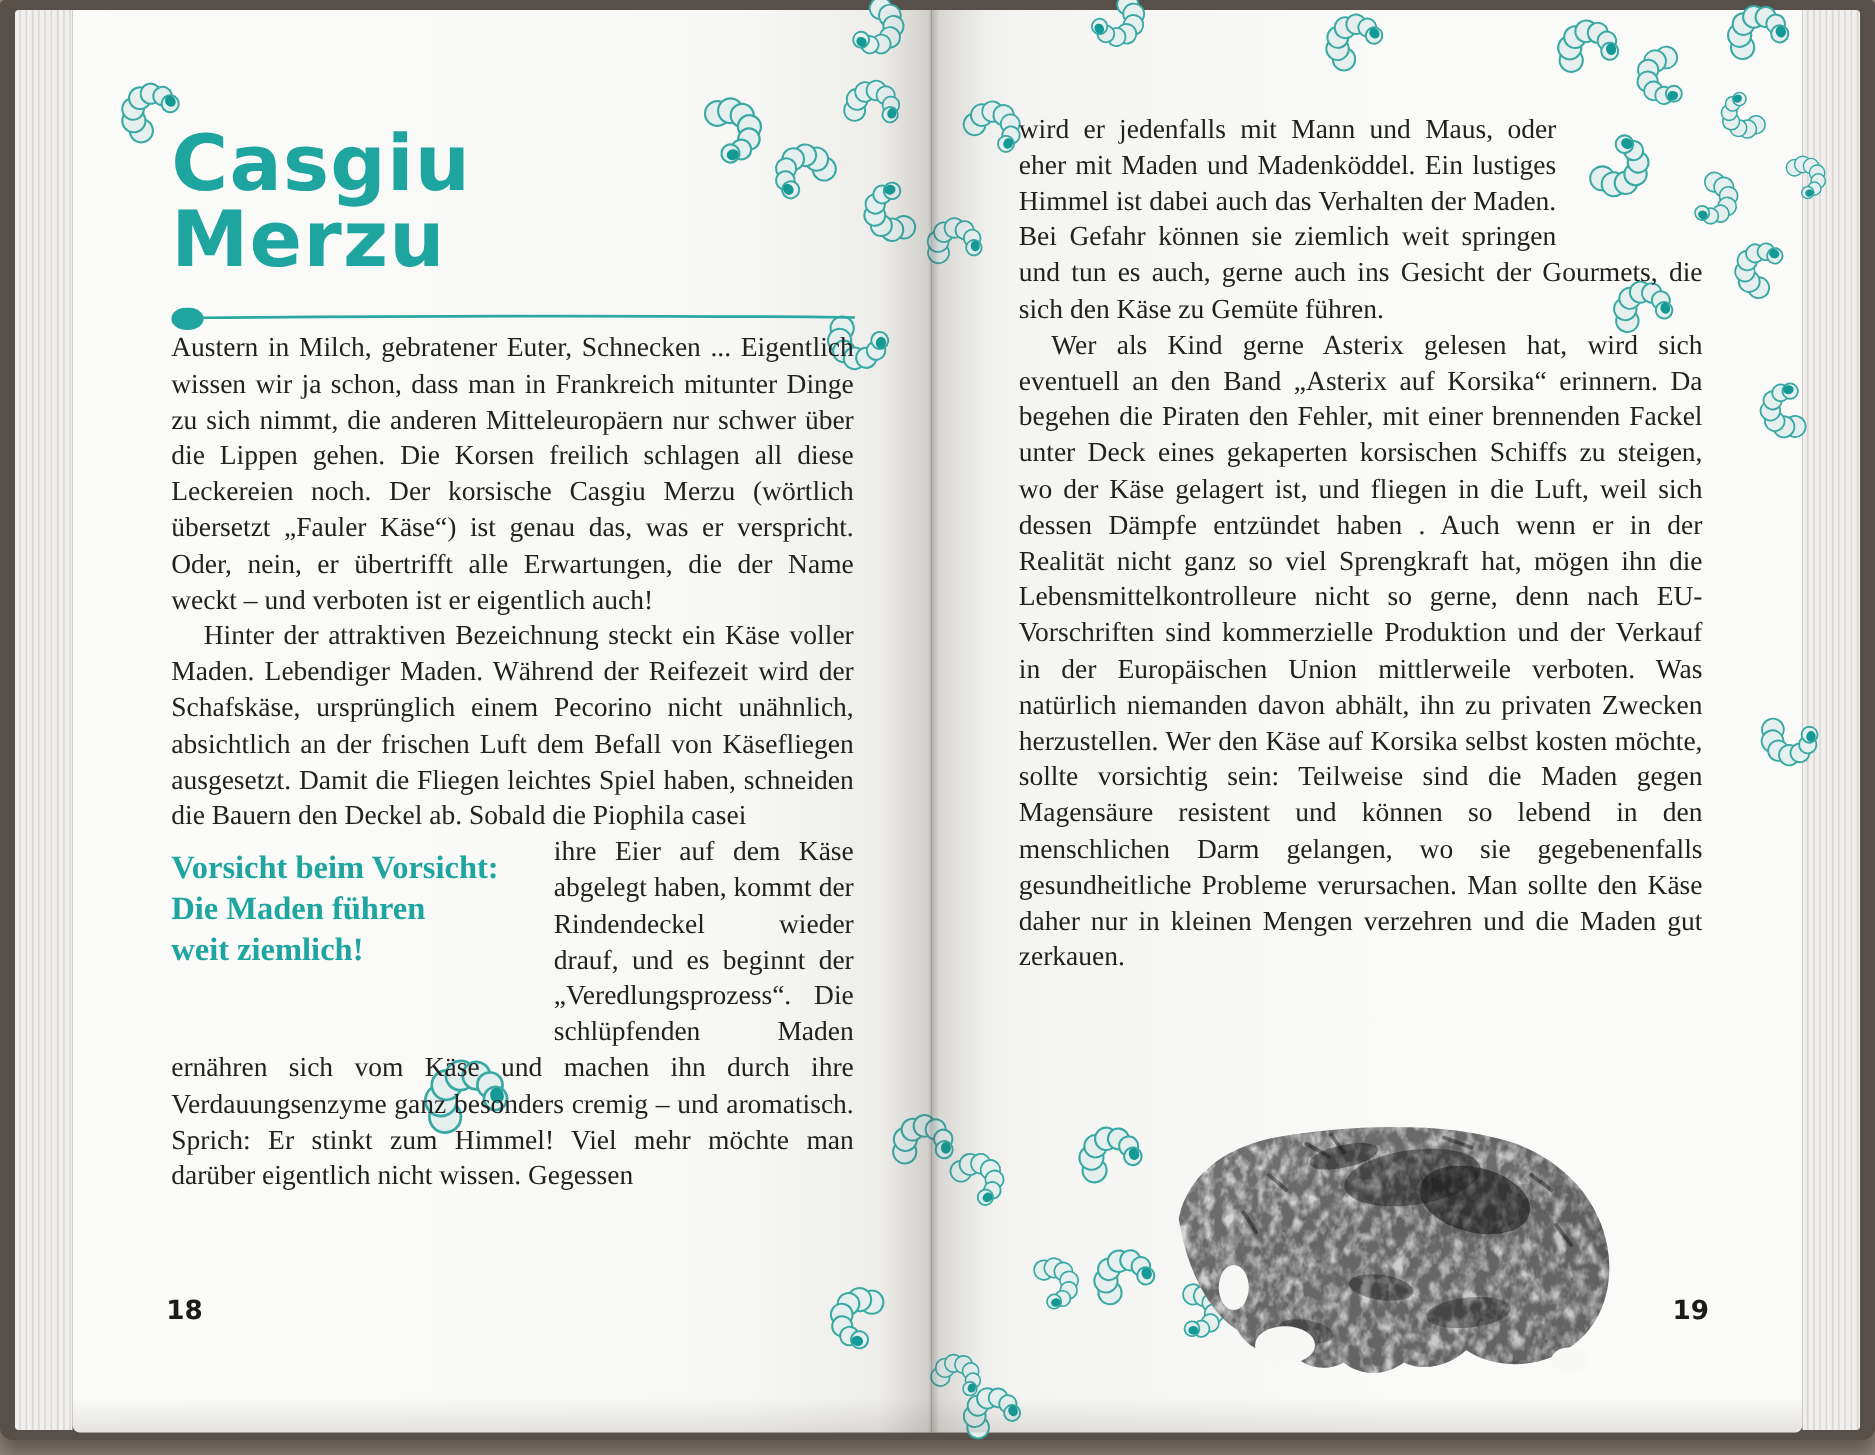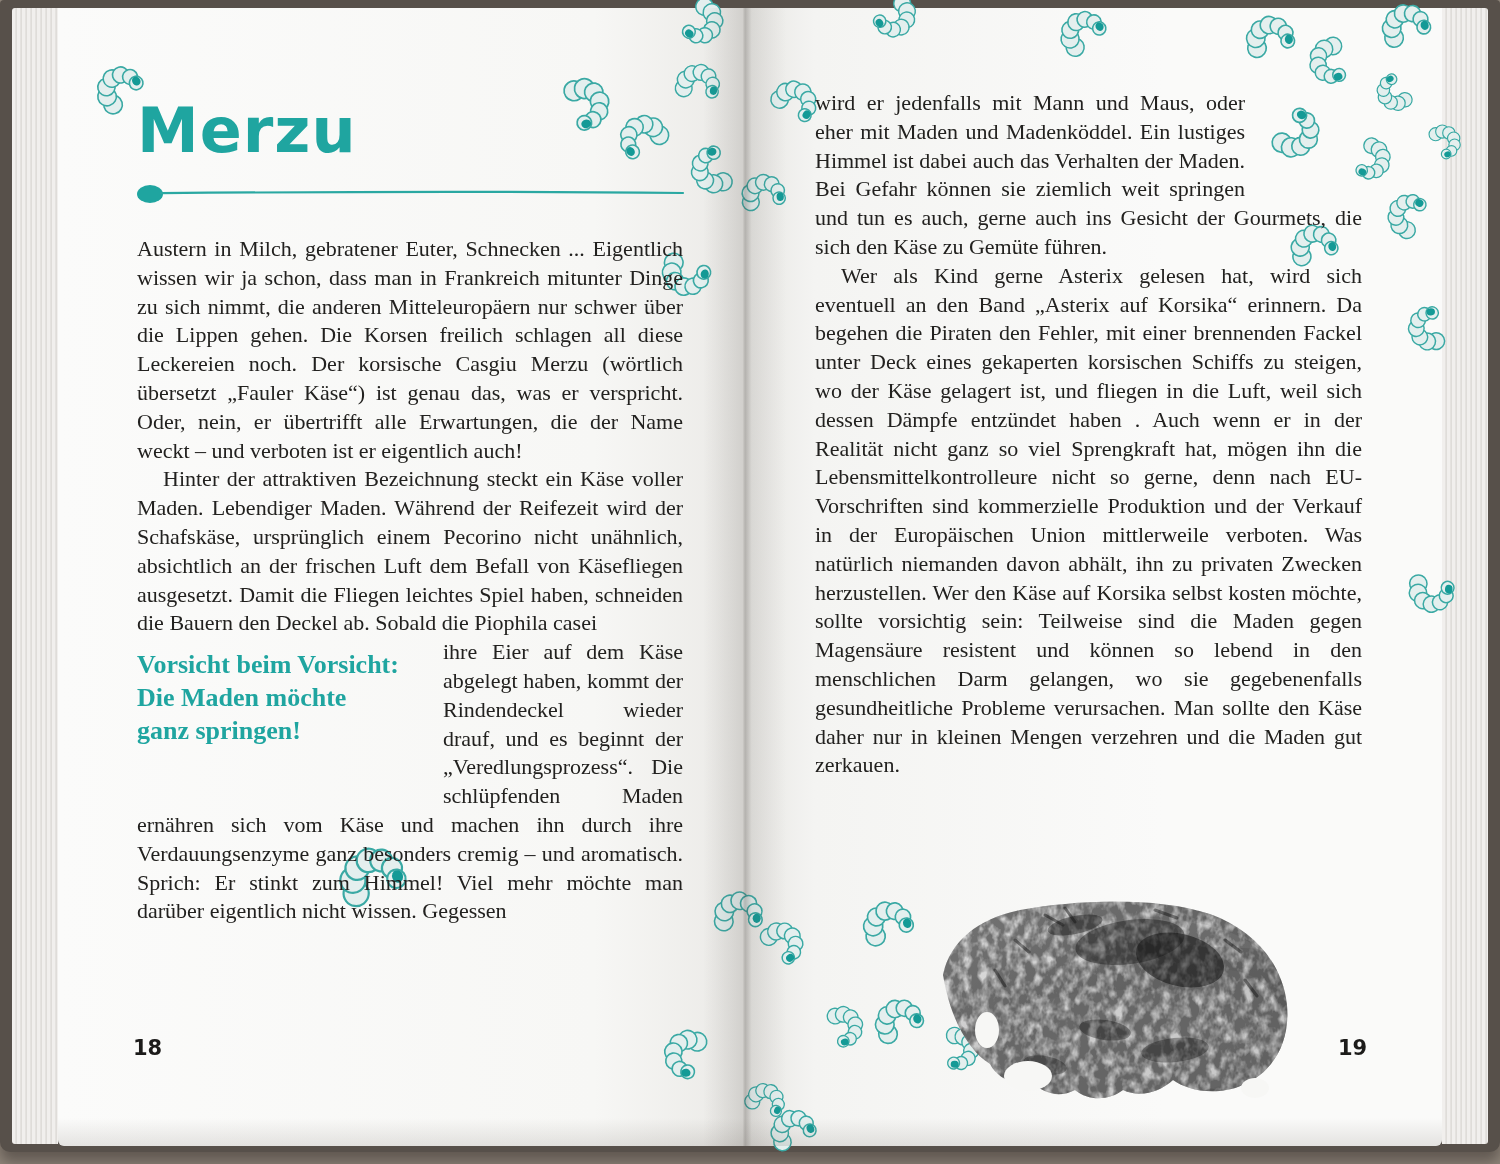--- a/index.html
+++ b/index.html
@@ -28,21 +28,21 @@
   .content{position:absolute;z-index:3;color:#22211f;}
   .lp-content{left:137px;top:8px;width:546px;}
   .rp-content{left:815px;top:8px;width:547px;}
 
   .page-title{font-family:"DejaVu Sans",sans-serif;font-weight:bold;font-size:62px;line-height:61px;
     letter-spacing:1px;margin-top:92px;}
   .divider-svg{display:block;margin-top:24px;}
   .subtitle{font-weight:bold;font-size:26px;line-height:33px;margin-top:20px;}
 
   .body-text{font-size:22px;line-height:28.8px;text-align:justify;}
-  .lp-body{margin-top:32px;}
+  .lp-body{}
   .rp-body{margin-top:81px;}
   .body-text p{margin:0;}
   p.indent{text-indent:26px;}
 
   .callout-float{float:left;width:306px;height:150px;padding-top:10px;box-sizing:border-box;}
   .callout-line{font-weight:bold;font-size:26px;line-height:33px;text-align:left;}
 
   .float-right-spacer{float:right;width:117px;height:88px;}
 
   .page-num{position:absolute;z-index:3;font-family:"DejaVu Sans",sans-serif;font-weight:bold;
@@ -177,34 +177,35 @@
       <div class="maggot" style="left: 766px; top: 1103px; width: 58px; height: 58px; transform: rotate(5deg) scaleX(1);"><svg width="58" height="58" viewBox="0 0 100 100">
           <use href="#maggot-shape"></use>
         </svg></div>
       <div class="maggot" style="left: 333px; top: 838px; width: 84px; height: 84px; transform: rotate(8deg) scaleX(1);"><svg width="84" height="84" viewBox="0 0 100 100">
           <use href="#maggot-shape"></use>
         </svg></div>
     </div>
 
   <div class="content lp-content">
     <div class="page-title" style="color:#1fa5a0">
+      <div>Casgiu</div>
       <div>Merzu</div>
     </div>
     <svg class="divider-svg" width="548" height="18" viewBox="0 0 548 18">
       <ellipse cx="13" cy="9" rx="13" ry="9" fill="#1fa5a0"></ellipse>
       <path d="M24,8.2 C180,6.8 380,6.2 546,8" stroke="#2aa8a2" stroke-width="2.2" fill="none" stroke-linecap="round"></path>
     </svg>
 
     <div class="body-text lp-body">
       <p>Austern in Milch, gebratener Euter, Schnecken ... Eigentlich wissen wir ja schon, dass man in Frankreich mitunter Dinge zu sich nimmt, die anderen Mitteleuropäern nur schwer über die Lippen gehen. Die Korsen freilich schlagen all diese Leckereien noch. Der korsische Casgiu Merzu (wörtlich übersetzt „Fauler Käse“) ist genau das, was er verspricht. Oder, nein, er übertrifft alle Erwartungen, die der Name weckt – und verboten ist er eigentlich auch!</p>
       <p class="indent">Hinter der attraktiven Bezeichnung steckt ein Käse voller Maden. Lebendiger Maden. Während der Reifezeit wird der Schafskäse, ursprünglich einem Pecorino nicht unähnlich, absichtlich an der frischen Luft dem Befall von Käsefliegen ausgesetzt. Damit die Fliegen leichtes Spiel haben, schneiden die Bauern den Deckel ab. Sobald die Piophila casei</p>
       <div class="callout-float">
         <div class="callout-line" style="color:#1fa5a0">Vorsicht beim Vorsicht:</div>
-        <div class="callout-line" style="color:#1fa5a0">Die Maden möchte</div>
-        <div class="callout-line" style="color:#1fa5a0">ganz springen!</div>
+        <div class="callout-line" style="color:#1fa5a0">Die Maden führen</div>
+        <div class="callout-line" style="color:#1fa5a0">weit ziemlich!</div>
       </div>
       <p>ihre Eier auf dem Käse abgelegt haben, kommt der Rindendeckel wieder drauf, und es beginnt der „Veredlungsprozess“. Die schlüpfenden Maden ernähren sich vom Käse und machen ihn durch ihre Verdauungsenzyme ganz besonders cremig – und aromatisch. Sprich: Er stinkt zum Himmel! Viel mehr möchte man darüber eigentlich nicht wissen. Gegessen</p>
     </div>
   </div>
   <div class="page-num left">18</div>
 
   <div class="content rp-content">
     <div class="body-text rp-body">
       <div class="float-right-spacer"></div>
       <p>wird er jedenfalls mit Mann und Maus, oder eher mit Maden und Madenköddel. Ein lustiges Himmel ist dabei auch das Verhalten der Maden. Bei Gefahr können sie ziemlich weit springen und tun es auch, gerne auch ins Gesicht der Gourmets, die sich den Käse zu Gemüte führen.</p>

